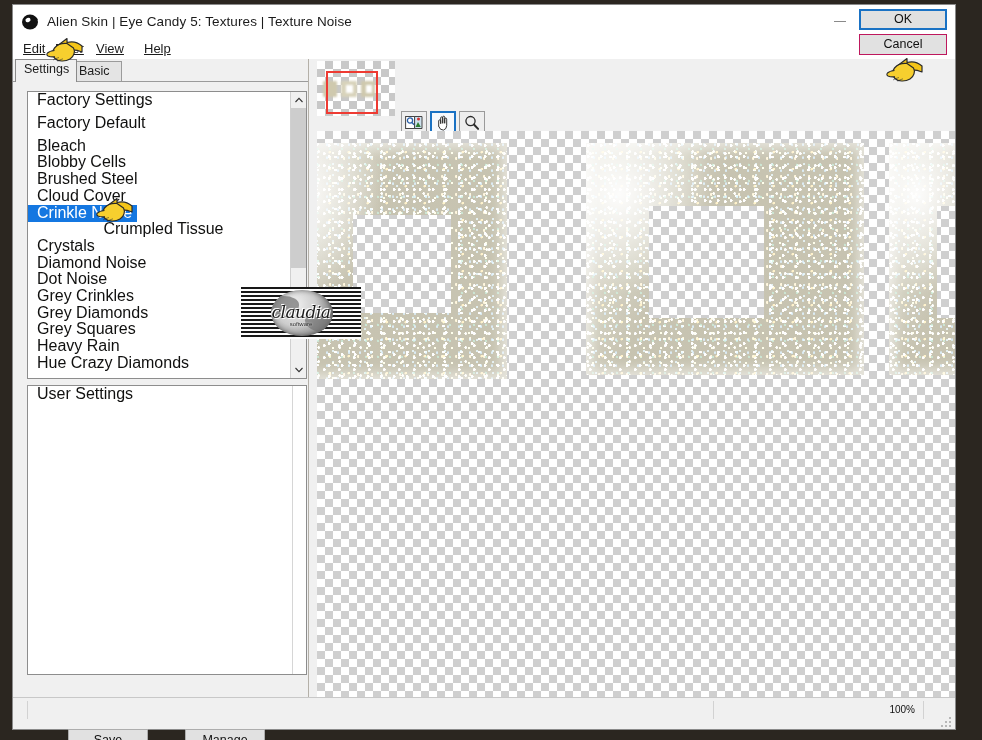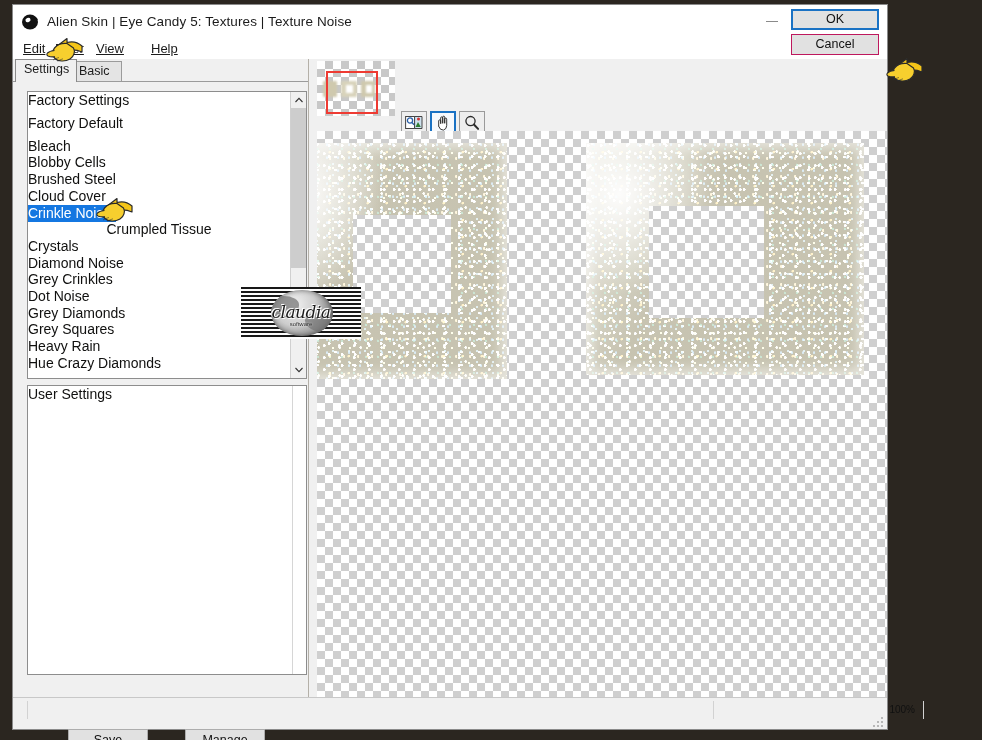--- a/index.html
+++ b/index.html
@@ -12,21 +12,21 @@
   #app {
     position: absolute;
     left: 0; top: 0;
     width: 982px; height: 740px;
     background: #2b2620;
   }
   
   .window {
     position: absolute;
     left: 12px; top: 4px;
-    width: 876px; height: 726px;
+    width: 944px; height: 726px;
     background: #22c55e;
     border: 1px solid #8a8a8a;
     box-sizing: border-box;
   }
   .titlebar {
     position: absolute;
     left: 0; top: 0; right: 0; height: 34px;
     background: #ffffff;
     box-sizing: border-box;
   }
@@ -112,22 +112,23 @@
     box-sizing: border-box;
     overflow: hidden;
   }
   #settings-list { left: 14px; top: 32px; width: 280px; height: 288px; }
   #user-list     { left: 14px; top: 326px; width: 280px; height: 290px; }
   .list-inner { position: absolute; left: 0; top: 0; right: 16px; bottom: 0; }
   .list-row {
     position: relative;
     height: 16.7px;
     line-height: 16.7px;
-    font-size: 14px;
+    font-size: 16px;
     color: #10100f;
+    padding-left: 9px;
     white-space: nowrap;
     box-sizing: border-box;
   }
   .list-row.gap { margin-top: 6px; }
   .list-row.selected {
     background: #1477e1;
     color: #ffffff;
     display: inline-block;
     padding-right: 5px;
     width: auto;
@@ -402,21 +403,21 @@
         <svg width="14" height="14" viewBox="0 0 14 14">
             <path d="M2.5 2.5 L11.5 11.5 M11.5 2.5 L2.5 11.5" stroke="#1b1b1b" stroke-width="1.3" fill="none"></path>
           </svg>
       </div>
     </div>
 
     <div class="menubar">
       <div class="menu-item" style="left:7px">Edit</div>
       <div class="menu-item" style="left:39px">Filter</div>
       <div class="menu-item" style="left:80px">View</div>
-      <div class="menu-item" style="left:135px">Help</div>
+      <div class="menu-item" style="left:128px">Help</div>
     </div>
 
     <div class="leftpanel">
       <div class="tabstrip">
         <div class="tabline"></div>
         <div class="tab" style="left:57px;width:52px;">Basic</div>
         <div class="tab active" style="left:2px;width:62px;">Settings</div>
       </div>
 
       <div class="listbox" id="settings-list">
@@ -443,24 +444,24 @@
             <div style="height: 16.7px; text-align: center;">
               <div class="list-row">Crumpled Tissue</div>
             </div>
             <div style="height: 16.7px;">
               <div class="list-row">Crystals</div>
             </div>
             <div style="height: 16.7px;">
               <div class="list-row">Diamond Noise</div>
             </div>
             <div style="height: 16.7px;">
+              <div class="list-row">Dot Noise</div>
+            </div>
+            <div style="height: 16.7px;">
               <div class="list-row">Grey Crinkles</div>
-            </div>
-            <div style="height: 16.7px;">
-              <div class="list-row">Dot Noise</div>
             </div>
             <div style="height: 16.7px;">
               <div class="list-row">Grey Diamonds</div>
             </div>
             <div style="height: 16.7px;">
               <div class="list-row">Grey Squares</div>
             </div>
             <div style="height: 16.7px;">
               <div class="list-row">Heavy Rain</div>
             </div>

